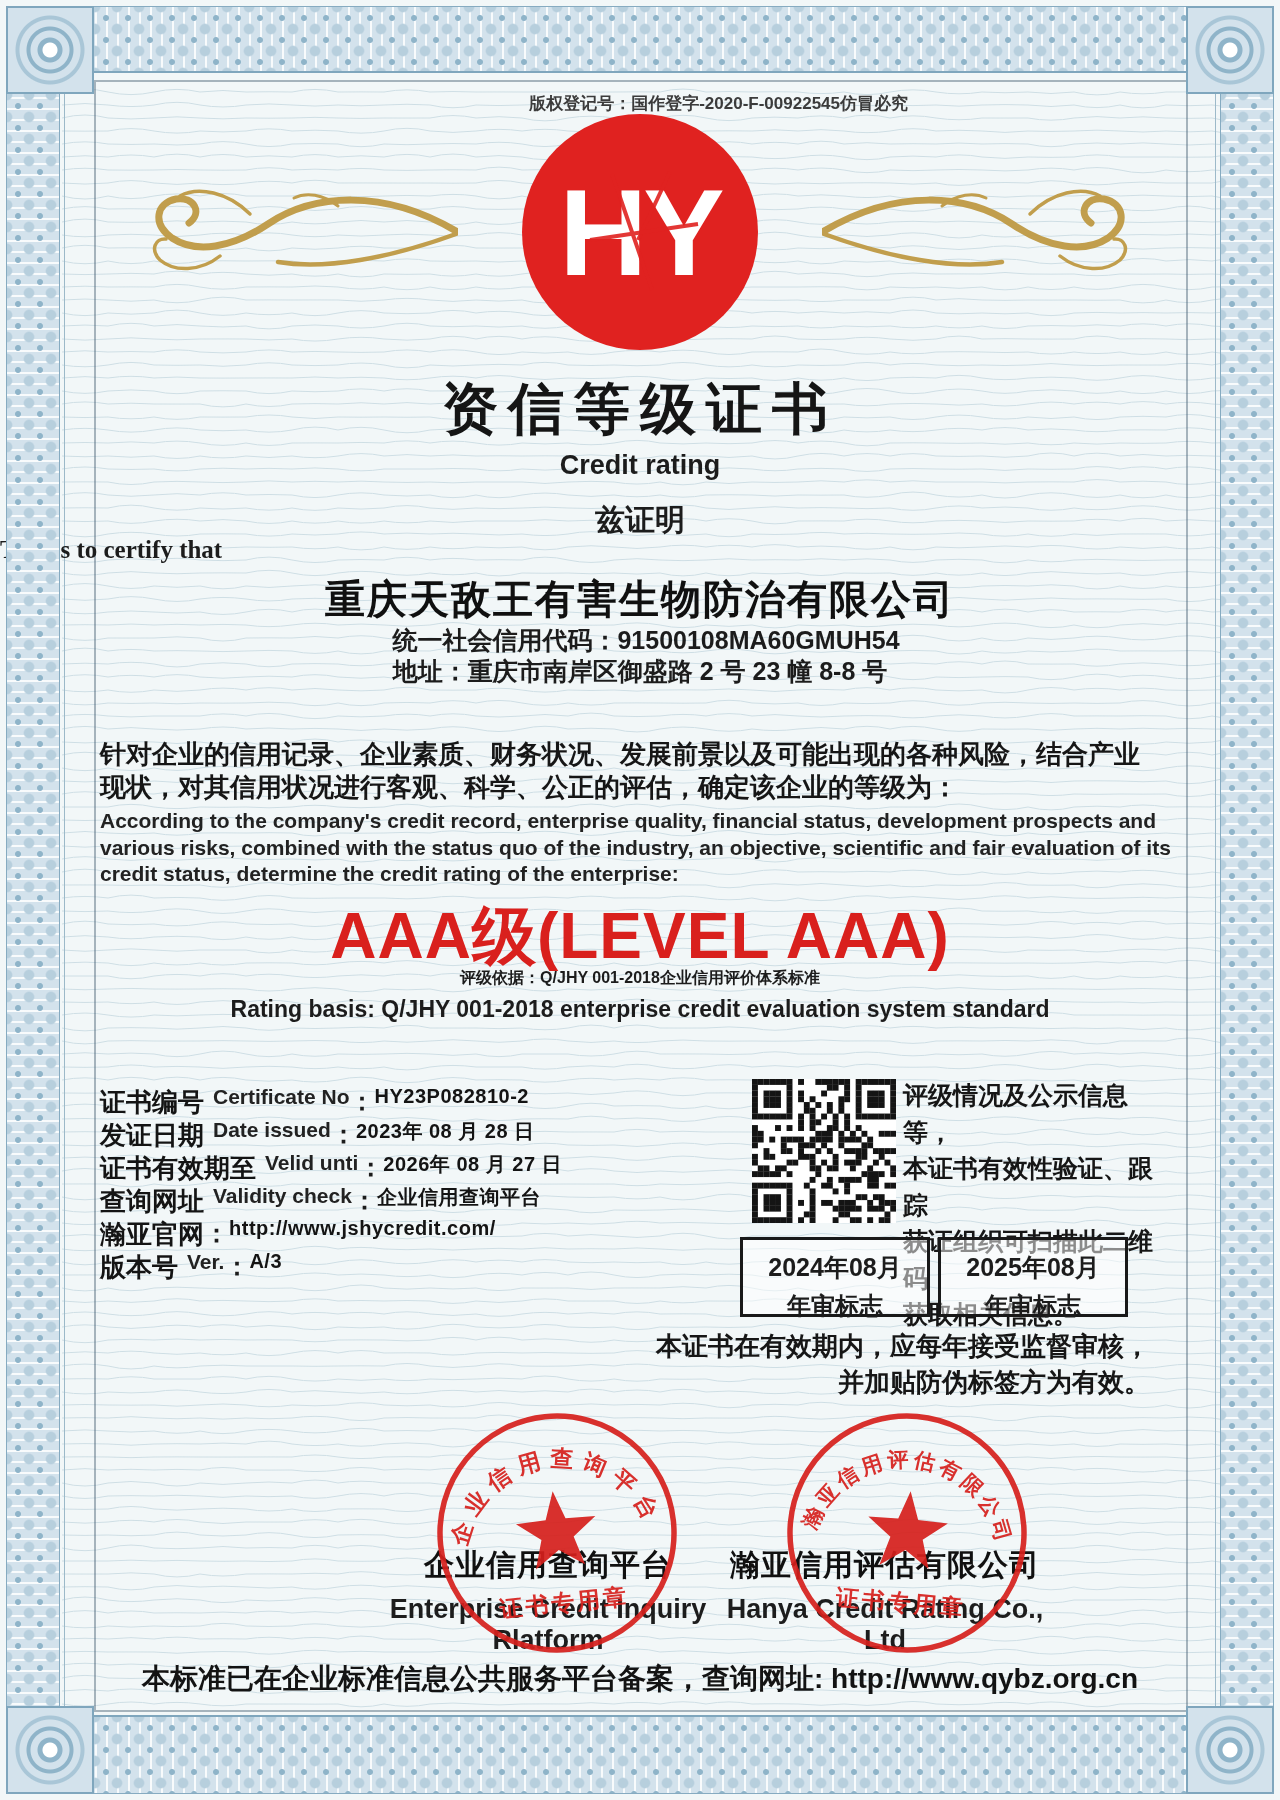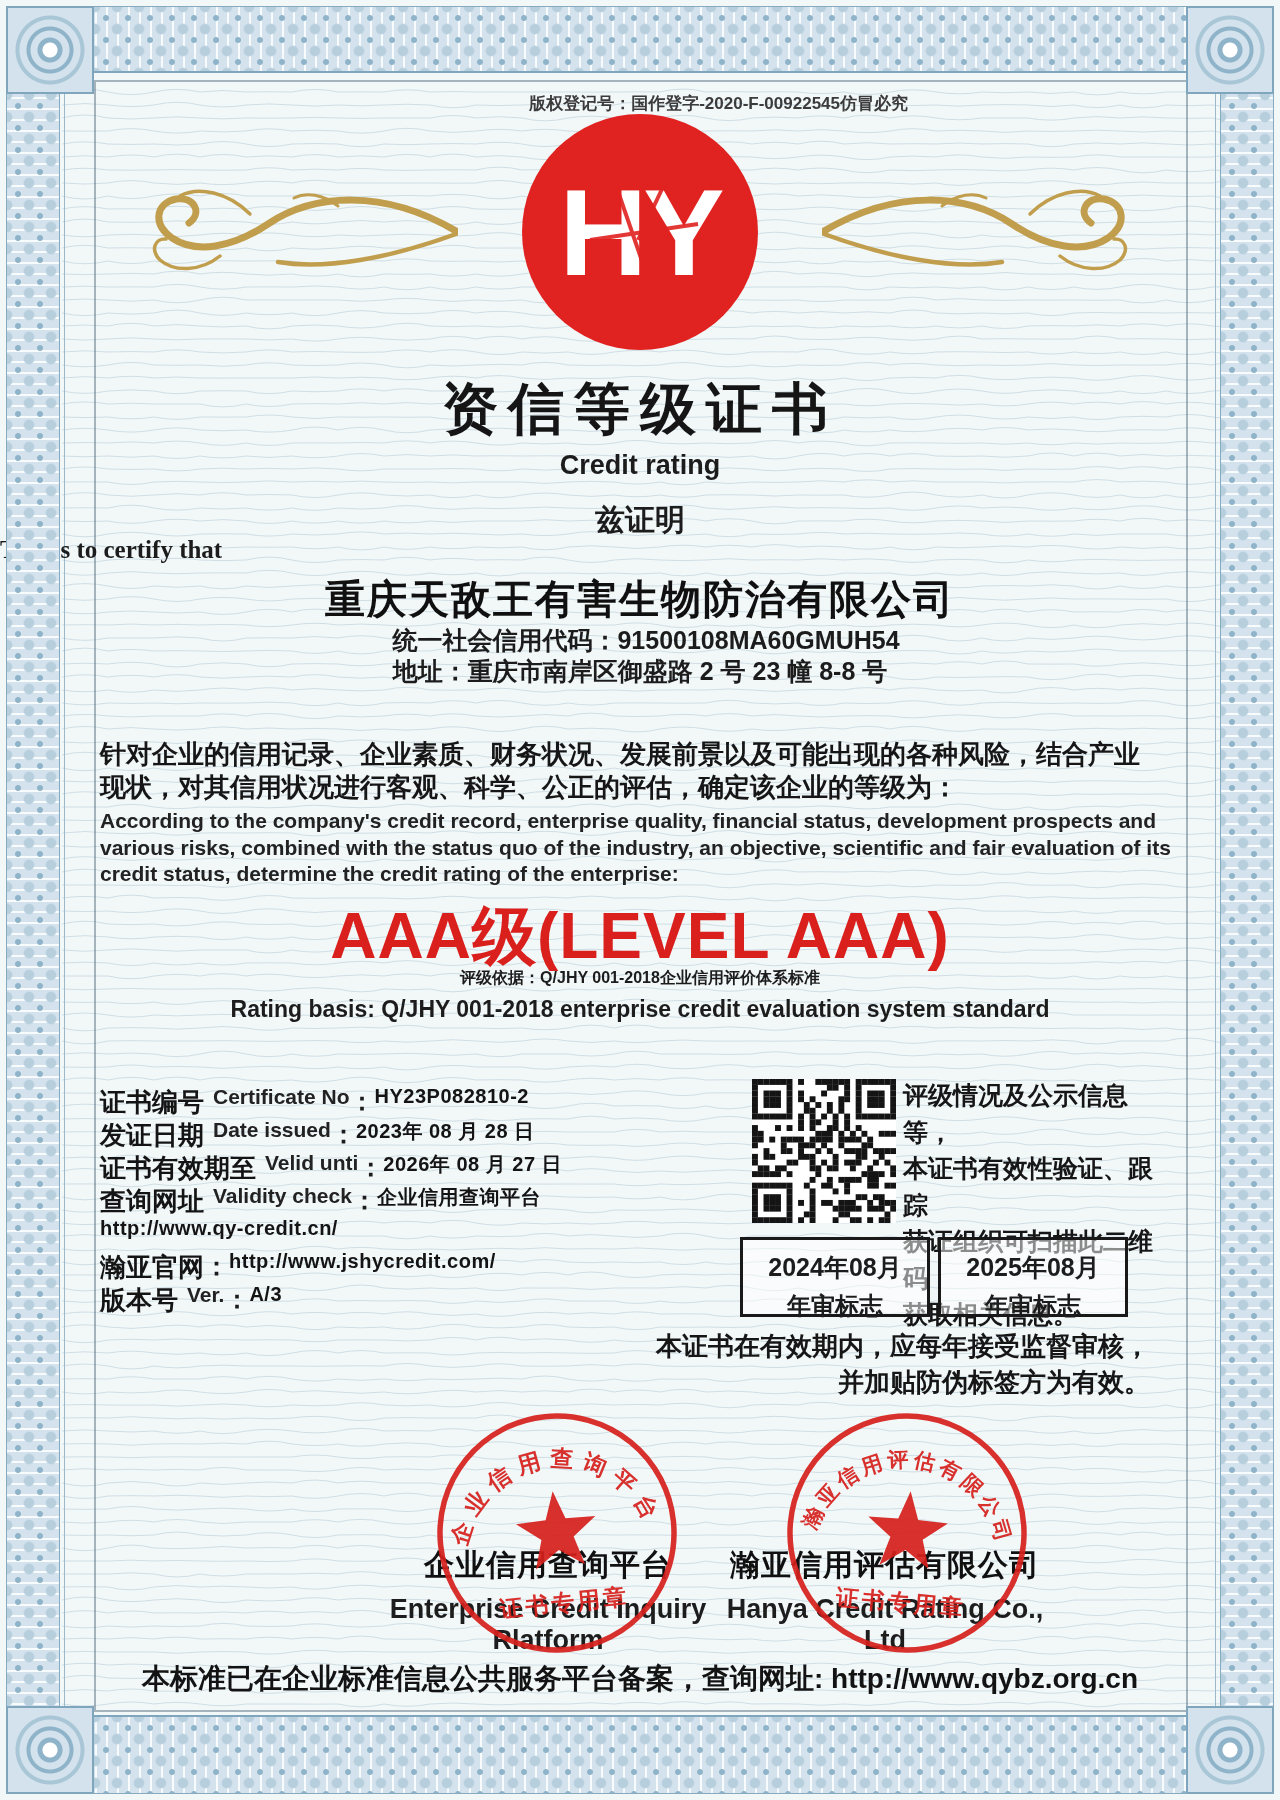--- a/index.html
+++ b/index.html
@@ -285,23 +285,20 @@
       <span class="zh">证书有效期至</span>
       <span class="en">Velid unti</span>
       <span class="colon">：</span>
       <span class="val">2026年 08 月 27 日</span>
     </div>
     <div class="drow">
       <span class="zh">查询网址</span>
       <span class="en">Validity check</span>
       <span class="colon">：</span>
       <span class="val">企业信用查询平台</span>
-    </div>
-    <div class="drow">
-      <span class="val">http://www.qy-credit.cn/</span>
     </div>
     <div class="drow">
       <span class="zh">瀚亚官网</span>
       <span class="colon">：</span>
       <span class="val">http://www.jshycredit.com/</span>
     </div>
     <div class="drow">
       <span class="zh">版本号</span>
       <span class="en">Ver.</span>
       <span class="colon">：</span>

